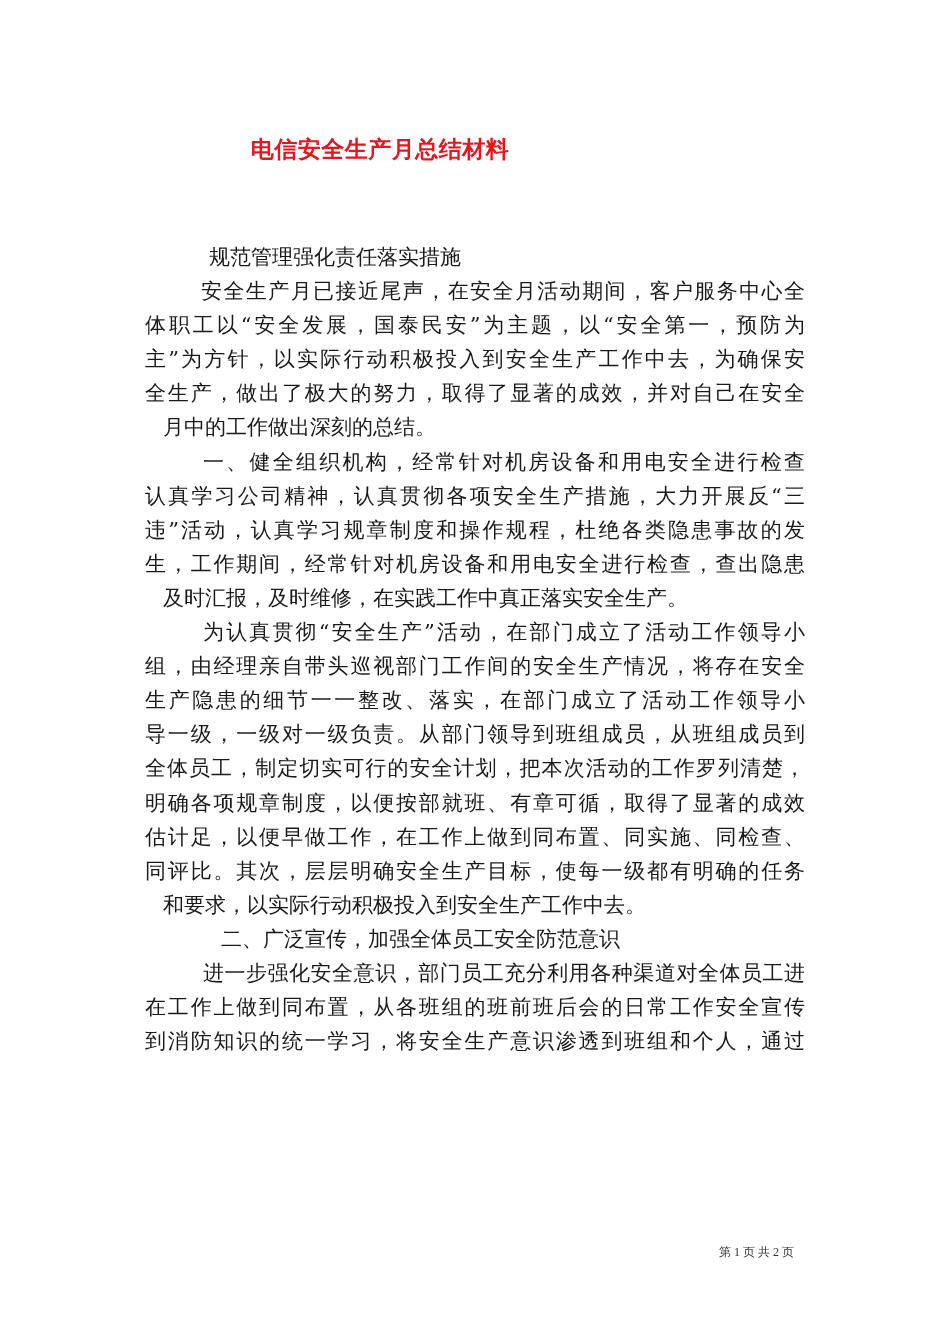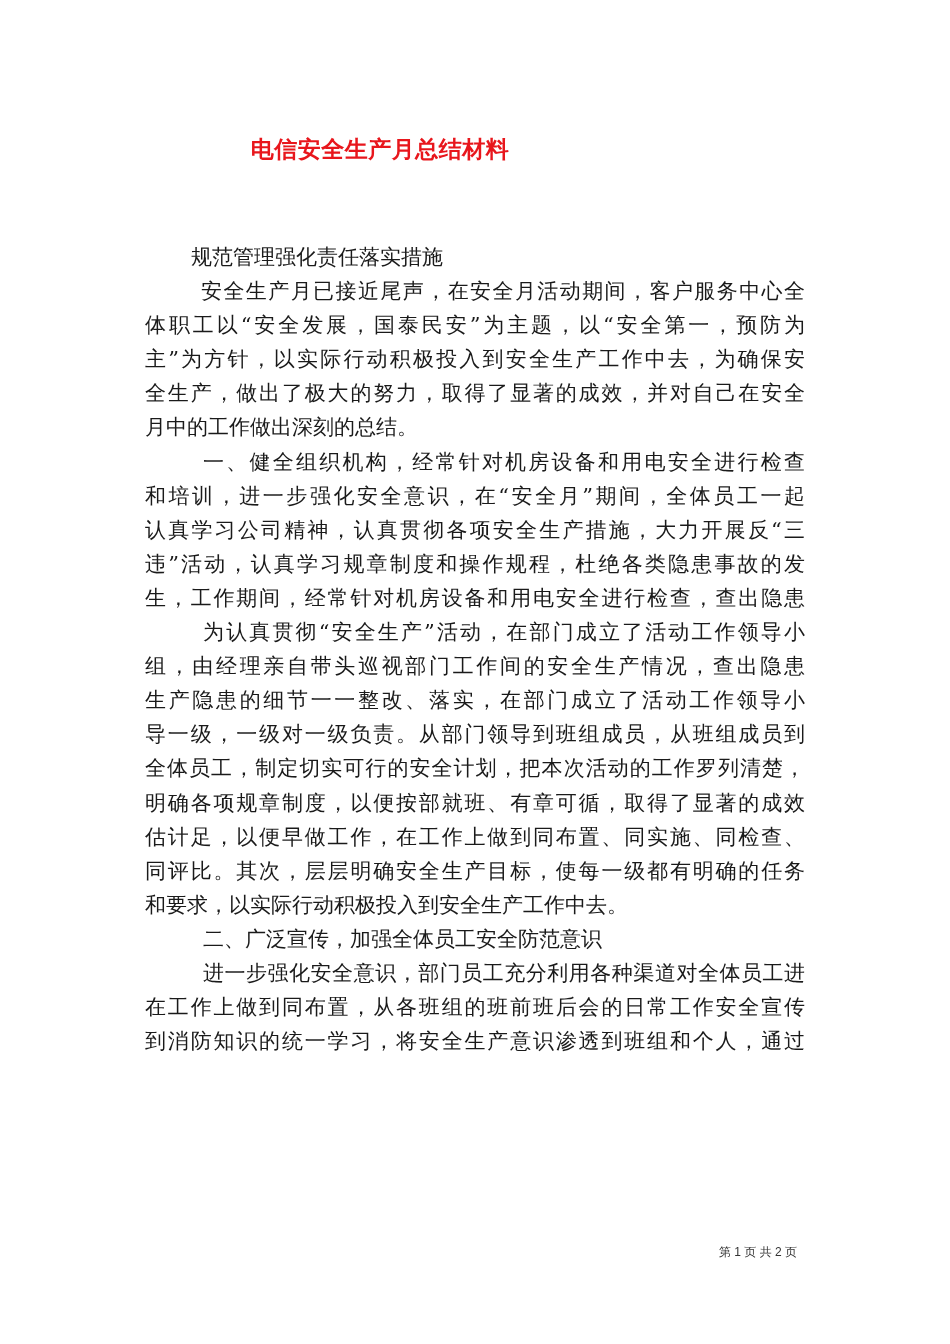--- a/index.html
+++ b/index.html
@@ -43,53 +43,54 @@
       height: 34.1px;
       line-height: 34.1px;
       font-size: 21px;
       white-space: nowrap;
       text-align: justify;
       text-align-last: justify;
       overflow: visible;
     }
     .line.last {
       text-align-last: left;
+      margin-left: 18px;
     }
     .line.indent1 { padding-left: 46px; }
     .line.indent2 { padding-left: 58px; }
     .line.indent3 { padding-left: 56px; }
     .footer {
       position: absolute;
       left: 719px;
       top: 1244px;
       font-size: 12px;
       color: #333333;
-      font-family: Liberation Sans, sans-serif;
+      font-family: Liberation Serif, serif;
     }
   </style>
 </head>
 <body>
 
 <div class="page">
   <div class="title">电信安全生产月总结材料</div>
 
   <div class="body-text">
     <div class="line last indent1">规范管理强化责任落实措施</div>
     <div class="line indent3">安全生产月已接近尾声，在安全月活动期间，客户服务中心全</div>
     <div class="line">体职工以“安全发展，国泰民安”为主题，以“安全第一，预防为</div>
     <div class="line">主”为方针，以实际行动积极投入到安全生产工作中去，为确保安</div>
     <div class="line">全生产，做出了极大的努力，取得了显著的成效，并对自己在安全</div>
     <div class="line last">月中的工作做出深刻的总结。</div>
     <div class="line indent2">一、健全组织机构，经常针对机房设备和用电安全进行检查</div>
-    <div class="line">和培训，进一步强化安全意识，在“安全月”期间，全体员工一起</div>
     <div class="line">认真学习公司精神，认真贯彻各项安全生产措施，大力开展反“三</div>
     <div class="line">违”活动，认真学习规章制度和操作规程，杜绝各类隐患事故的发</div>
     <div class="line">生，工作期间，经常针对机房设备和用电安全进行检查，查出隐患</div>
+    <div class="line last">及时汇报，及时维修，在实践工作中真正落实安全生产。</div>
     <div class="line indent2">为认真贯彻“安全生产”活动，在部门成立了活动工作领导小</div>
-    <div class="line">组，由经理亲自带头巡视部门工作间的安全生产情况，查出隐患</div>
+    <div class="line">组，由经理亲自带头巡视部门工作间的安全生产情况，将存在安全</div>
     <div class="line">生产隐患的细节一一整改、落实，在部门成立了活动工作领导小</div>
     <div class="line">导一级，一级对一级负责。从部门领导到班组成员，从班组成员到</div>
     <div class="line">全体员工，制定切实可行的安全计划，把本次活动的工作罗列清楚，</div>
     <div class="line">明确各项规章制度，以便按部就班、有章可循，取得了显著的成效</div>
     <div class="line">估计足，以便早做工作，在工作上做到同布置、同实施、同检查、</div>
     <div class="line">同评比。其次，层层明确安全生产目标，使每一级都有明确的任务</div>
     <div class="line last">和要求，以实际行动积极投入到安全生产工作中去。</div>
     <div class="line last indent2">二、广泛宣传，加强全体员工安全防范意识</div>
     <div class="line indent2">进一步强化安全意识，部门员工充分利用各种渠道对全体员工进</div>
     <div class="line">在工作上做到同布置，从各班组的班前班后会的日常工作安全宣传</div>

